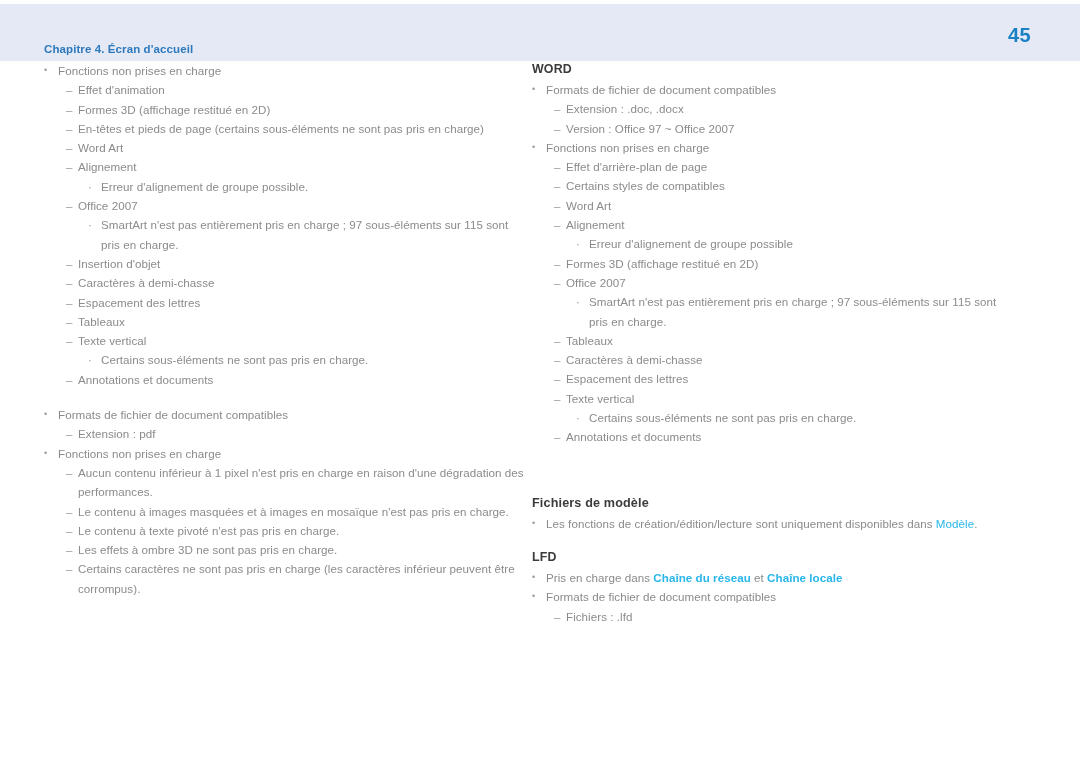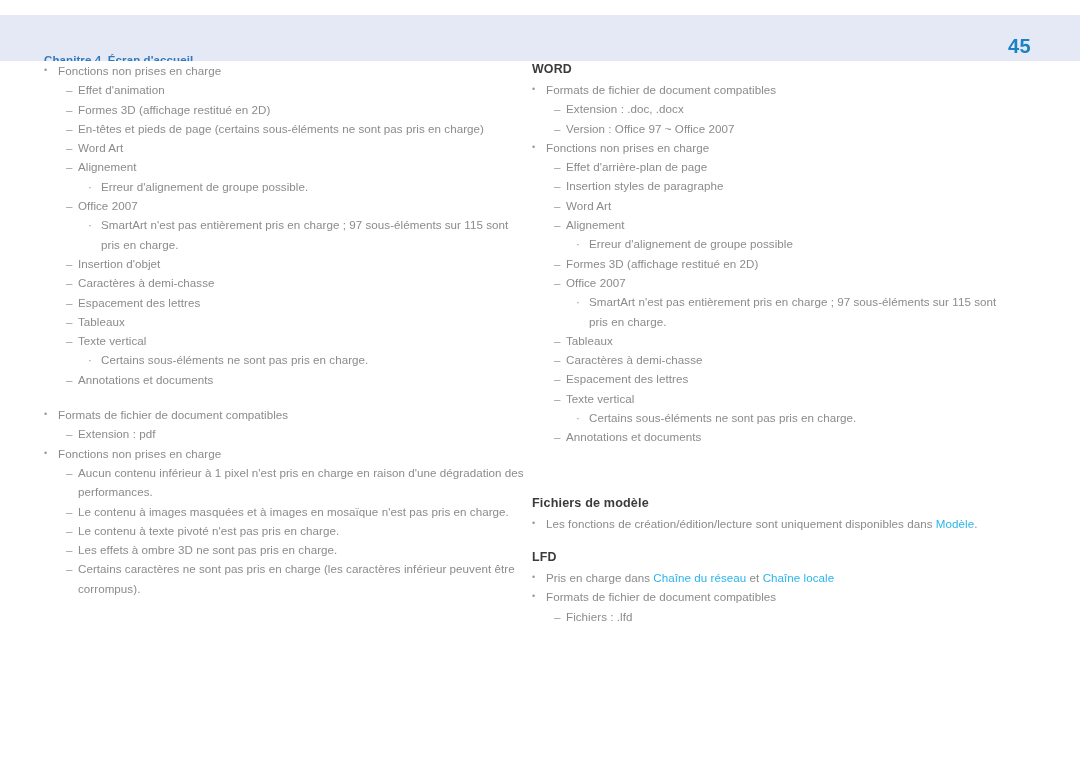--- a/index.html
+++ b/index.html
@@ -11,21 +11,21 @@
     height: 763px;
     background: #ffffff;
     font-family: "Liberation Sans", sans-serif;
     overflow: hidden;
   }
 
   
   .header-band {
     position: absolute;
     left: 0;
-    top: 15px;
+    top: 4px;
     width: 1080px;
     height: 61px;
     background: #e4e9f5;
   }
   .chapter-label {
     position: absolute;
     left: 44px;
     top: 39px;
     font-size: 11.5px;
     font-weight: bold;
@@ -109,21 +109,21 @@
   
   .item.lvl3          { padding-left: 13px; margin-left: 44px; }
   .item.lvl3 .marker  { font-size: 11.6px; line-height: 19.3px; }
 
   
   .link {
     color: #29b6ea;
     text-decoration: none;
   }
   .link.bold {
-    font-weight: normal;
+    font-weight: bold;
   }
 </style>
 </head>
 <body>
 
 <div class="header-band">
   <div class="chapter-label">Chapitre 4. Écran d'accueil</div>
   <div class="page-number">45</div>
 </div>
 
@@ -248,21 +248,21 @@
         <div class="item lvl1">
           <span class="marker">•</span>
           <span class="txt">Fonctions non prises en charge</span>
         </div>
         <div class="item lvl2">
           <span class="marker">–</span>
           <span class="txt">Effet d'arrière-plan de page</span>
         </div>
         <div class="item lvl2">
           <span class="marker">–</span>
-          <span class="txt">Insertion styles de paragraphe</span>
+          <span class="txt">Certains styles de compatibles</span>
         </div>
         <div class="item lvl2">
           <span class="marker">–</span>
           <span class="txt">Word Art</span>
         </div>
         <div class="item lvl2">
           <span class="marker">–</span>
           <span class="txt">Alignement</span>
         </div>
         <div class="item lvl3">

